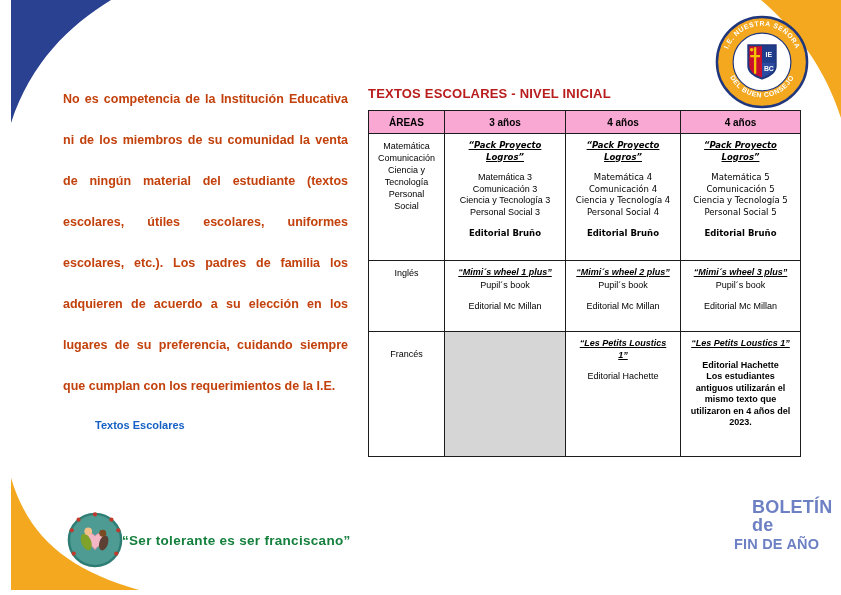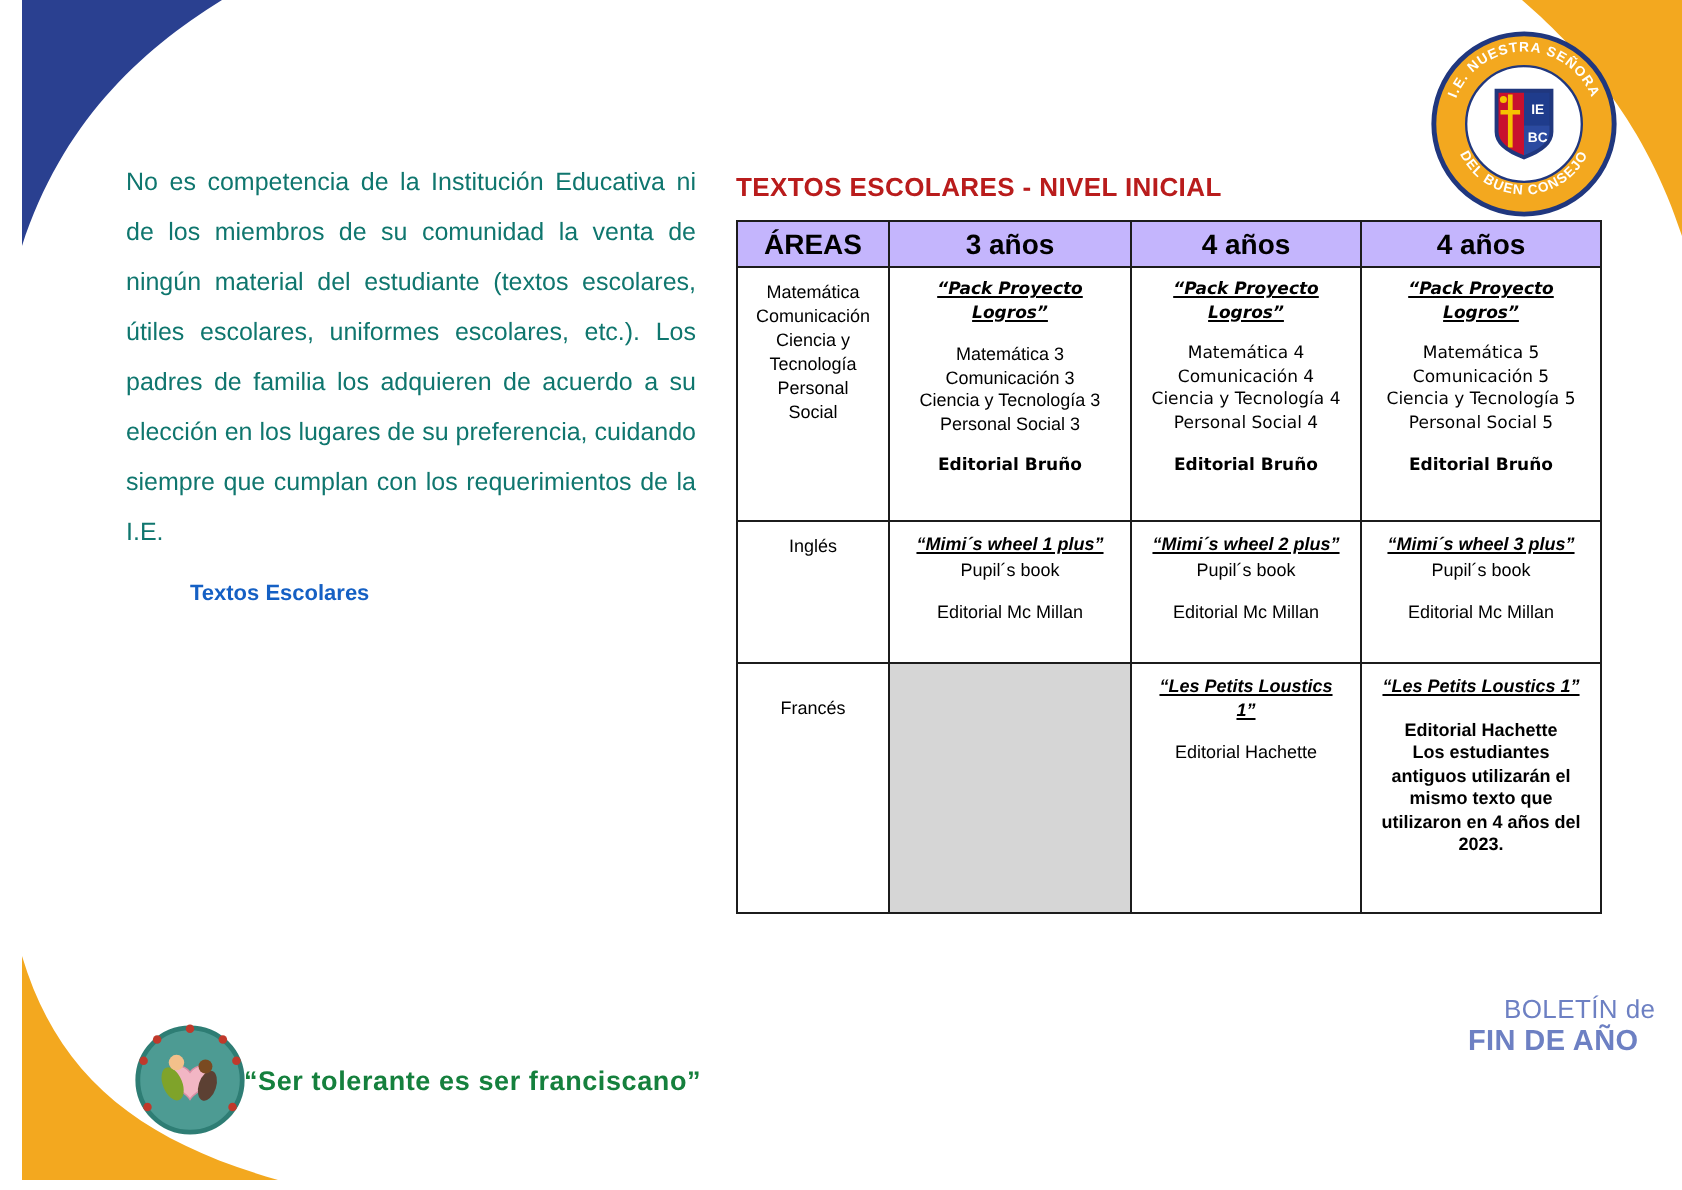--- a/index.html
+++ b/index.html
@@ -10,36 +10,36 @@
   }
   .corner { position:absolute; pointer-events:none; }
   #corner-tl { left:11px; top:0; }
   #corner-bl { left:11px; bottom:5px; }
   #corner-tr { right:0; top:0; }
 
   
   .left-panel { position:absolute; left:63px; top:63px; width:285px; color:#1560c4; }
   .left-heading { font-size:13px; font-weight:bold; letter-spacing:.2px; }
   .left-para {
-    margin-top:16px; font-size:12.5px; line-height:25px;
-    text-align:justify; color:#0f766e;
+    margin-top:16px; font-size:12.5px; line-height:41px;
+    text-align:justify; color:#c2410c;font-weight:bold;
   }
   .sub-heading { margin-top:12px; font-size:11px; font-weight:bold;margin-left:32px; }
   .left-para.narrow { width:235px; margin-top:8px; }
 
   
   .tb-section { position:absolute; left:368px; top:86px; width:436px; }
   .tb-title { color:#b91c1c; font-size:13px; font-weight:bold; letter-spacing:.2px; }
   table.tb {
     margin-top:9px; border-collapse:collapse; table-layout:fixed; width:432px;
     font-size:9px; text-align:center;
   }
   table.tb td { border:1.5px solid #1c1c1c; vertical-align:top; padding:6px 8px 4px 8px; }
   tr.hdr td {
-    background:#c4b5fd; font-weight:bold; font-size:14px;
+    background:#f9a8d4; font-weight:bold; font-size:10px;
     vertical-align:middle; padding:2px; height:23px;
   }
   td.area { vertical-align:middle; padding:0 2px; white-space:pre-line; line-height:12px; }
   td.area.top { vertical-align:top; padding-top:16px; }
   td.gray { background:#d6d6d6; }
   .cell-title {
     font-weight:bold; font-style:italic; text-decoration:underline;
     line-height:11.5px; margin-bottom:9px;
   }
   .cell-title.tight { margin-bottom:1px; }
@@ -48,21 +48,21 @@
   .cell-editorial { margin-top:10px; line-height:11.5px; }
   .cell-editorial.bold, .cell-note { font-weight:bold; }
   .cell-note { line-height:11.5px; white-space:normal; }
 
   
   .motto {
     position:absolute; left:122px; top:533px; font-size:13.5px; font-weight:bold;
     color:#15803d; letter-spacing:.3px;
   }
   .bulletin { position:absolute; left:734px; top:498px; color:#6d80c3; line-height:1; }
-  .bulletin-l1 { font-size:13px; font-weight:normal; letter-spacing:.2px;padding-left:18px; }
+  .bulletin-l1 { font-size:18px; font-weight:bold; letter-spacing:.2px;padding-left:18px; }
   .bulletin-l2 { font-size:14.5px; font-weight:bold; margin-top:3px; letter-spacing:.2px; }
   .bulletin-year { font-size:34px; font-weight:bold; margin-top:1px; letter-spacing:.5px; }
 
   .logo-box { position:absolute; }
   #crest { left:713px; top:13px; }
   #franciscan { left:66px; top:511px; }
 </style>
 </head>
 <body>
 

